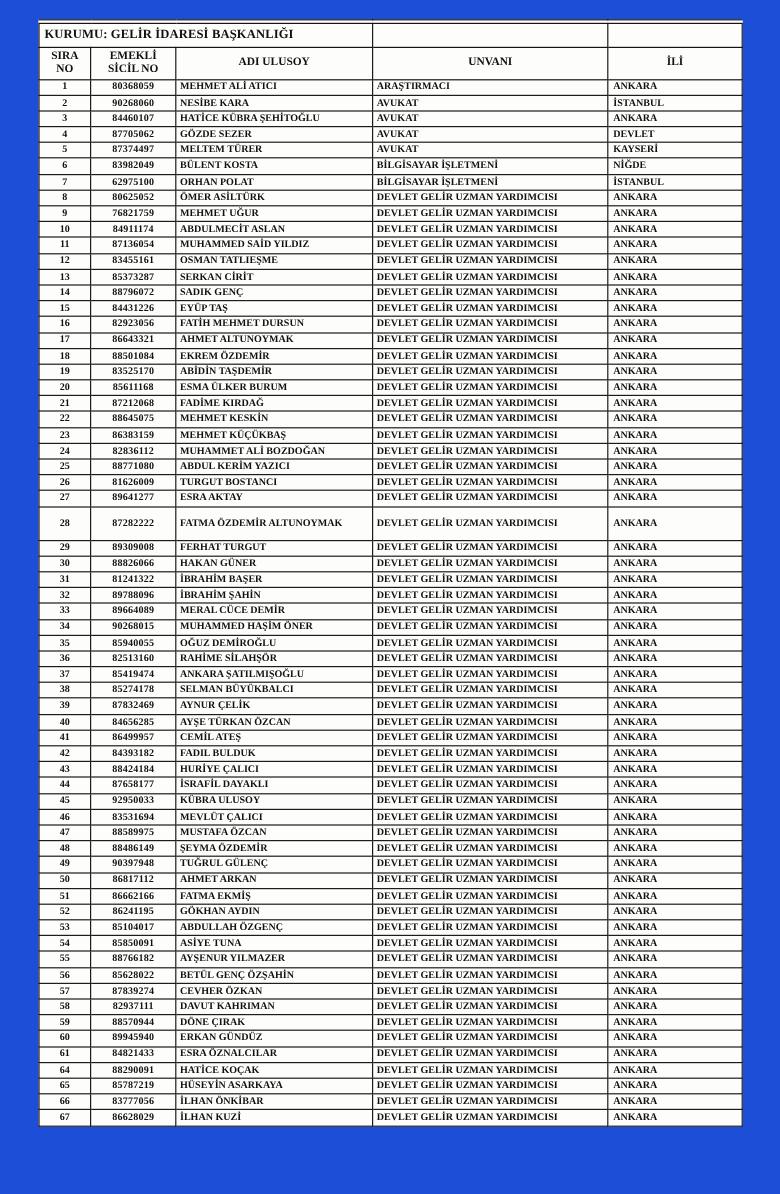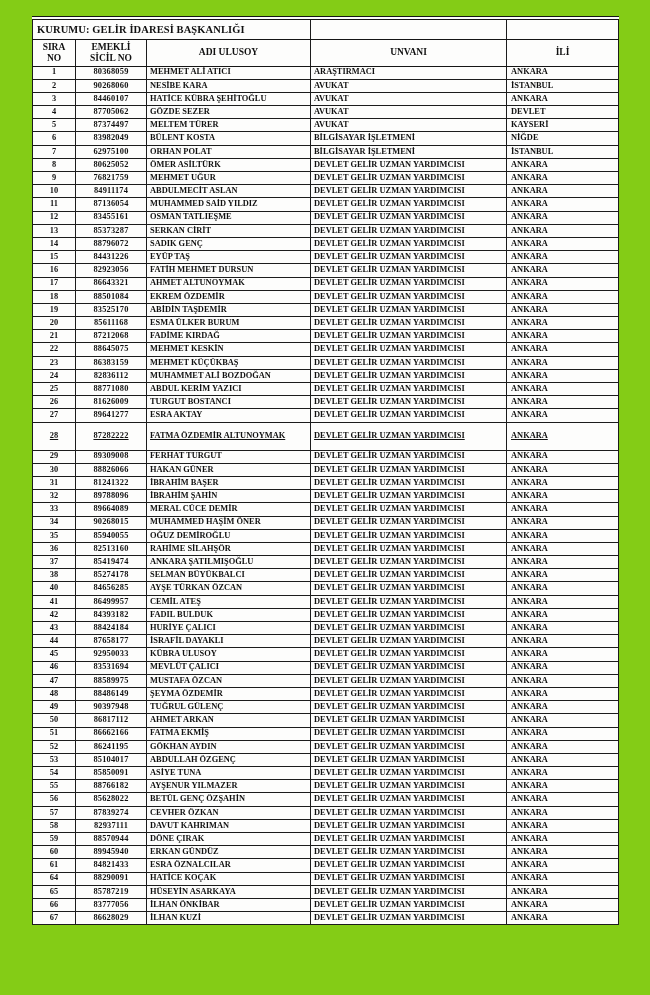--- a/index.html
+++ b/index.html
@@ -6,21 +6,21 @@
   html, body {
     width: 650px; height: 995px;
     background: #ffffff;
     font-family: "Liberation Serif", "DejaVu Serif", serif;
     color: #111111;
     overflow: hidden;
   }
   .page {
     position: relative;
     width: 650px; height: 995px;
-    background: #84cc16;
+    background: #1d4ed8;
   }
   table.roster {
     position: absolute;
     left: 32px; top: 16px;
     width: 586px;
     border-collapse: collapse;
     table-layout: fixed;
     border: 1.5px solid #151515;
     border-top: 4px double #151515;
     background: #fdfdfc;
@@ -59,21 +59,21 @@
     font-size: 8.4px;
     line-height: 1;
     padding: 0 2px;
   }
   tbody td.c-sira { text-align: center; }
   tbody td.c-no   { text-align: center; letter-spacing: 0.2px; }
   tbody td.c-name { text-align: left; padding-left: 3px; }
   tbody td.c-title{ text-align: left; padding-left: 3px; }
   tbody td.c-city { text-align: left; padding-left: 4px; }
   
-  tbody tr:nth-child(28) td { height: 28px; text-decoration: underline; }
+  tbody tr:nth-child(28) td { height: 28px; }
 </style>
 </head>
 <body>
 
 <div class="page">
   <table class="roster">
     <colgroup>
       <col class="w-sira">
         <col class="w-no">
         <col class="w-name">
@@ -355,20 +355,27 @@
           <td class="c-city">ANKARA</td>
         </tr>
         <tr>
           <td class="c-sira">38</td>
           <td class="c-no">85274178</td>
           <td class="c-name">SELMAN BÜYÜKBALCI</td>
           <td class="c-title">DEVLET GELİR UZMAN YARDIMCISI</td>
           <td class="c-city">ANKARA</td>
         </tr>
         <tr>
+          <td class="c-sira">39</td>
+          <td class="c-no">87832469</td>
+          <td class="c-name">AYNUR ÇELİK</td>
+          <td class="c-title">DEVLET GELİR UZMAN YARDIMCISI</td>
+          <td class="c-city">ANKARA</td>
+        </tr>
+        <tr>
           <td class="c-sira">40</td>
           <td class="c-no">84656285</td>
           <td class="c-name">AYŞE TÜRKAN ÖZCAN</td>
           <td class="c-title">DEVLET GELİR UZMAN YARDIMCISI</td>
           <td class="c-city">ANKARA</td>
         </tr>
         <tr>
           <td class="c-sira">41</td>
           <td class="c-no">86499957</td>
           <td class="c-name">CEMİL ATEŞ</td>

